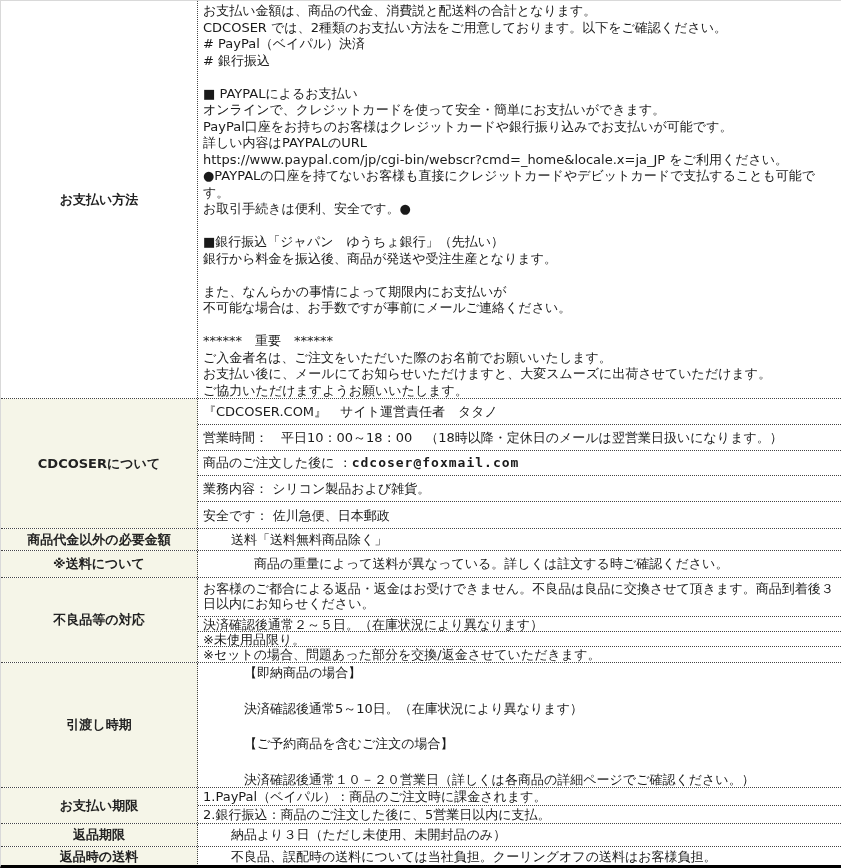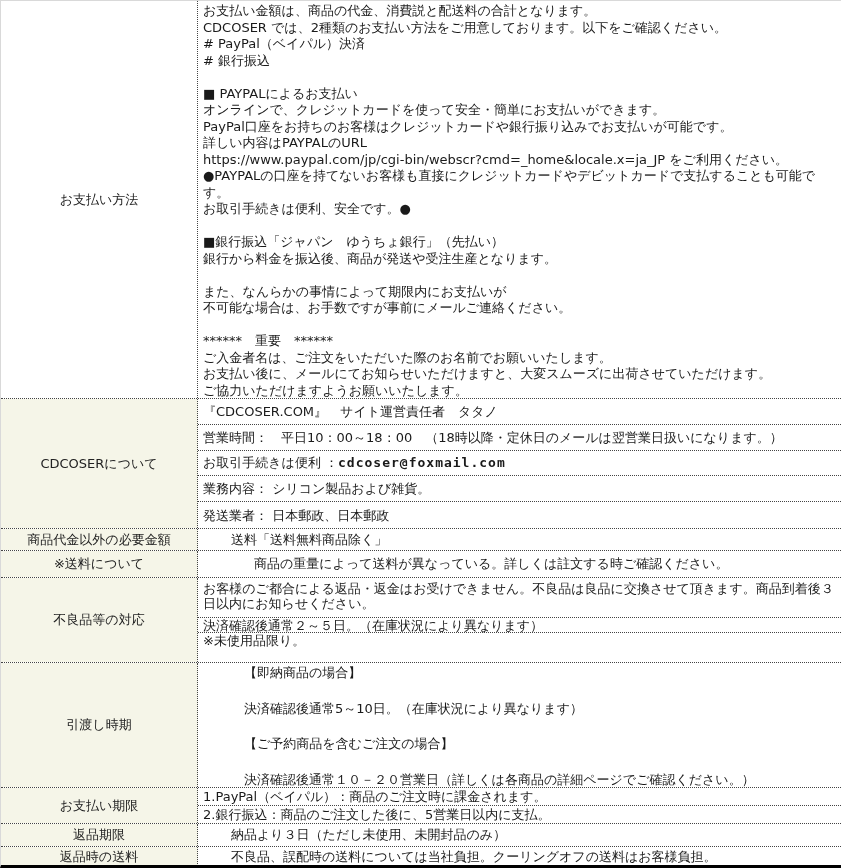--- a/index.html
+++ b/index.html
@@ -22,21 +22,21 @@
     display: flex;
     box-sizing: border-box;
     border-bottom: 1px dotted #444;
   }
   .row:last-child { border-bottom: none; }
   .hcell {
     flex: 0 0 197px;
     box-sizing: border-box;
     border-right: 1px dotted #444;
     background: #f5f5e8;
-    font-weight: normal;
+    font-weight: bold;
     color: #222;
     display: flex;
     align-items: center;
     justify-content: center;
     text-align: center;
     padding: 2px 6px;
   }
   .hcell.white { background: #ffffff; }
   .ccell {
     flex: 1 1 auto;
@@ -111,44 +111,45 @@
 お支払い後に、メールにてお知らせいただけますと、大変スムーズに出荷させていただけます。
 ご協力いただけますようお願いいたします。</div>
   </div>
 
   <div class="row r2">
     <div class="hcell">CDCOSERについて</div>
     <div class="ccell subs">
       <div class="sub">『CDCOSER.COM』　サイト運営責任者　タタノ</div>
       <div class="sub">営業時間：　平日10：00～18：00　（18時以降・定休日のメールは翌営業日扱いになります。）</div>
       <div class="sub">
-        <span>お取引手続きは便利 ： </span>
+        <span>商品のご注文した後に ： </span>
         <span class="email">cdcoser@foxmail.com</span>
       </div>
       <div class="sub">業務内容： シリコン製品および雑貨。</div>
-      <div class="sub">発送業者： 日本郵政、日本郵政</div>
+      <div class="sub">安全です： 佐川急便、日本郵政</div>
     </div>
   </div>
 
   <div class="row r3">
     <div class="hcell">商品代金以外の必要金額</div>
     <div class="ccell c-center">送料「送料無料商品除く」</div>
   </div>
 
   <div class="row r4">
     <div class="hcell">※送料について</div>
     <div class="ccell c-center">商品の重量によって送料が異なっている。詳しくは註文する時ご確認ください。</div>
   </div>
 
   <div class="row r5">
     <div class="hcell">不良品等の対応</div>
     <div class="ccell subs">
       <div class="sub sub-wrap">お客様のご都合による返品・返金はお受けできません。不良品は良品に交換させて頂きます。商品到着後３日以内にお知らせください。</div>
       <div class="sub sub-s">決済確認後通常２～５日。（在庫状況により異なります）</div>
       <div class="sub sub-s">※未使用品限り。</div>
+      <div class="sub sub-s">※セットの場合、問題あった部分を交換/返金させていただきます。</div>
     </div>
   </div>
 
   <div class="row r6">
     <div class="hcell">引渡し時期</div>
     <div class="ccell lines">【即納商品の場合】
 
 決済確認後通常5～10日。（在庫状況により異なります）
 
 【ご予約商品を含むご注文の場合】

